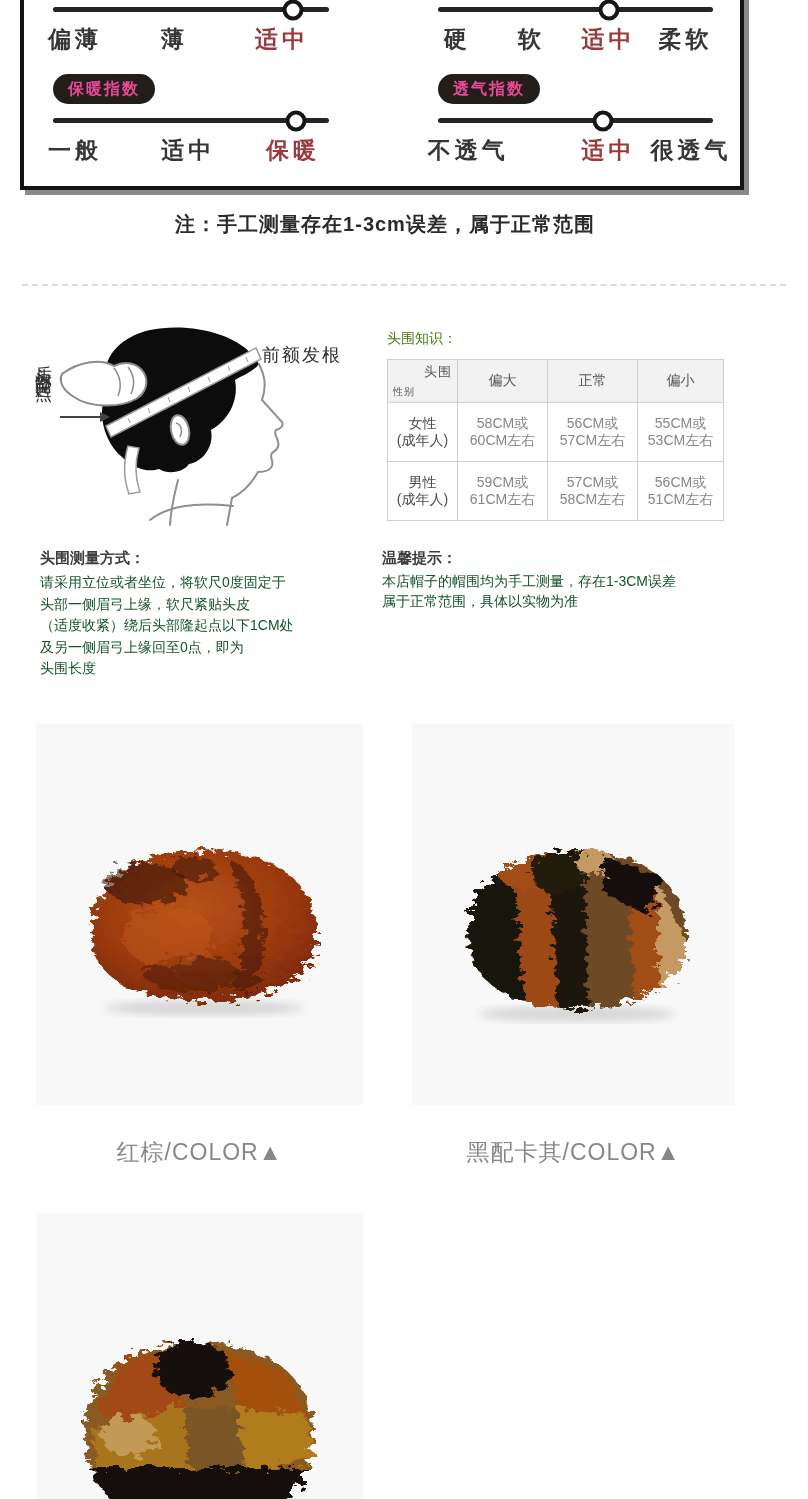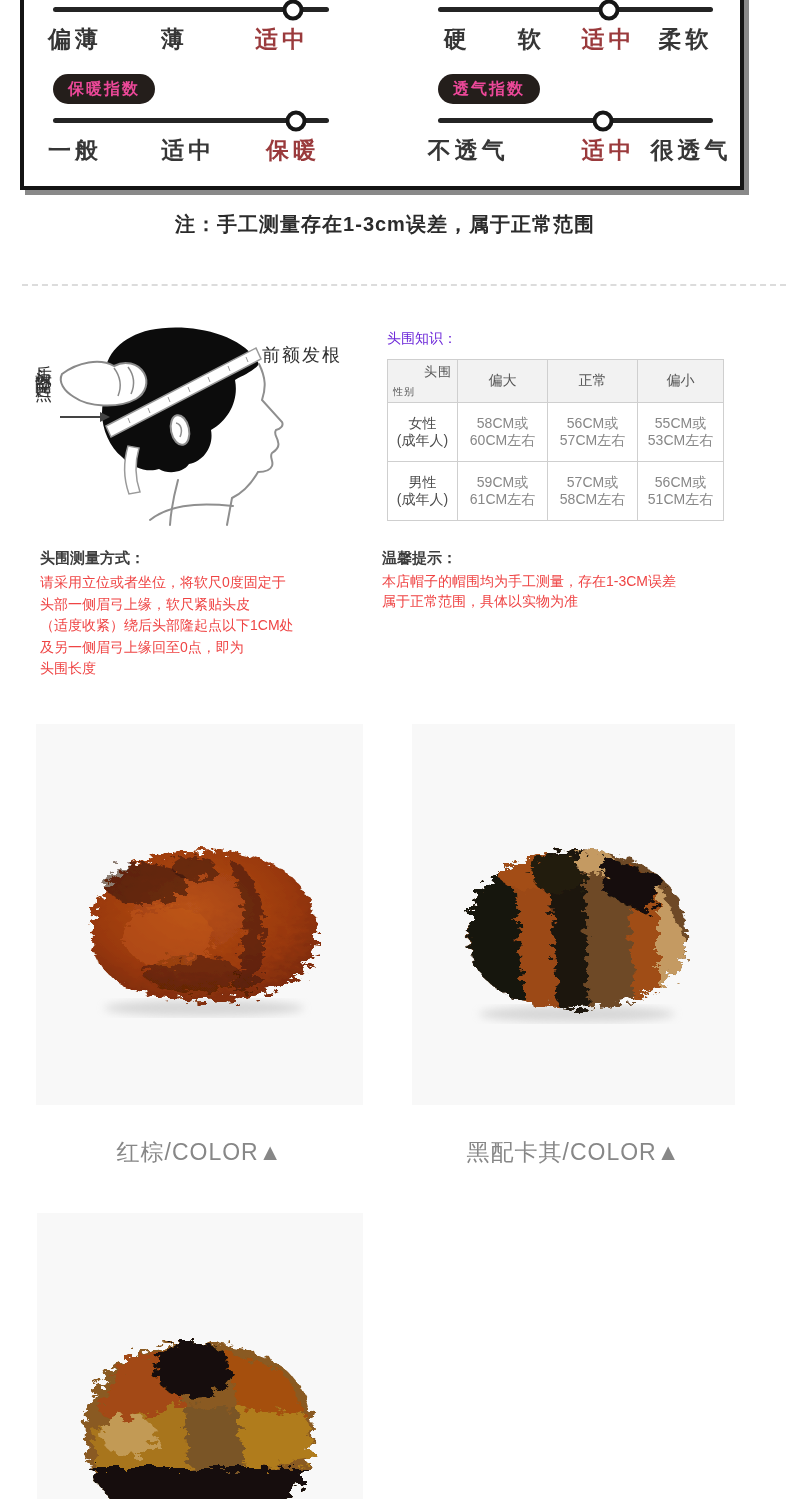--- a/index.html
+++ b/index.html
@@ -37,35 +37,35 @@
 
   
   .diagram-svg{position:absolute;left:28px;top:320px;}
   .lbl-front{position:absolute;left:262px;top:343px;font-size:18px;color:#2e2e2e;
         letter-spacing:2px;white-space:nowrap;}
   .lbl-back{position:absolute;left:32px;top:351px;font-size:17px;color:#2e2e2e;
         writing-mode:vertical-rl;letter-spacing:4px;}
 
   
   .table-wrap{position:absolute;left:387px;top:330px;width:336px;}
-  .table-title{font-size:14px;color:#6d28d9;margin-bottom:11px;}
+  .table-title{font-size:14px;color:#4d7c0f;margin-bottom:11px;}
   table.size{border-collapse:collapse;table-layout:fixed;width:336px;}
   table.size th,table.size td{border:1px solid #cfcfcf;text-align:center;
         font-weight:400;padding:0;}
   table.size thead th{height:42px;background:#f2f2f2;font-size:14px;color:#555;}
   .corner{position:relative;background:#f2f2f2;
      background-image:linear-gradient(to bottom right,transparent 48.8%,#bdbdbd 48.8%,#bdbdbd 51.2%,transparent 51.2%);}
   .corner .c-tr{position:absolute;top:3px;right:5px;font-size:13px;color:#555;letter-spacing:1px;}
   .corner .c-bl{position:absolute;bottom:3px;left:5px;font-size:10px;color:#555;letter-spacing:1px;}
   table.size tbody td{height:58px;font-size:14px;color:#878787;line-height:17px;background:#fff;}
   table.size tbody td.rowhead{color:#4d4d4d;}
 
   
   .sec-head{position:absolute;font-size:15px;font-weight:700;color:#3d3d3d;}
-  .sec-body{position:absolute;font-size:14px;color:#ef4444;}
+  .sec-body{position:absolute;font-size:14px;color:#14532d;}
   .mh{left:40px;top:549px;}
   .mb{left:40px;top:572px;line-height:21.5px;width:340px;}
   .th{left:382px;top:549px;}
   .tb{left:382px;top:572px;line-height:19.5px;width:400px;}
 
   
   .img-box{position:absolute;background:#f8f8f8;overflow:hidden;}
   .box1{left:36px;top:724px;width:327px;height:381px;}
   .box2{left:412px;top:724px;width:323px;height:381px;}
   .box3{left:37px;top:1213px;width:326px;height:286px;}

